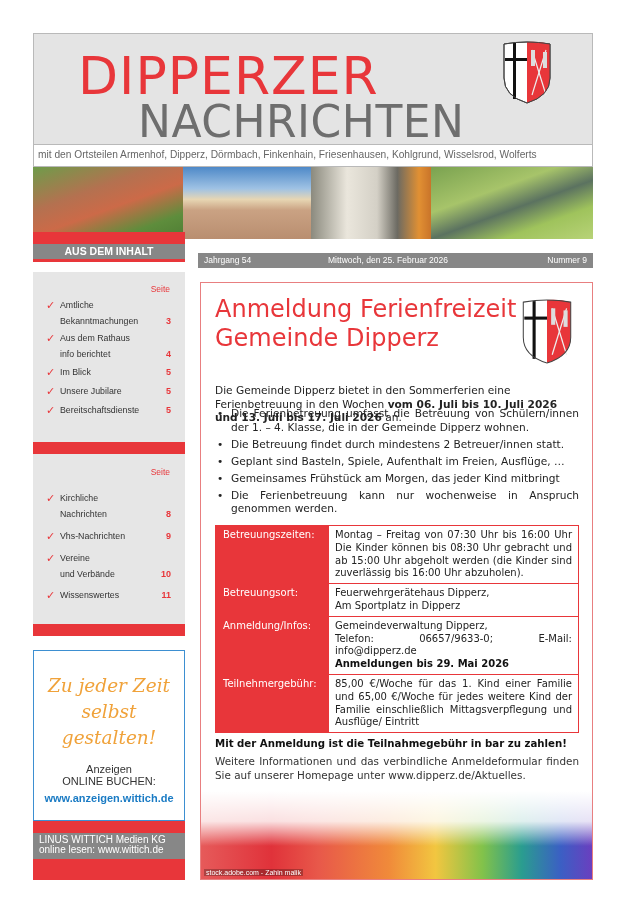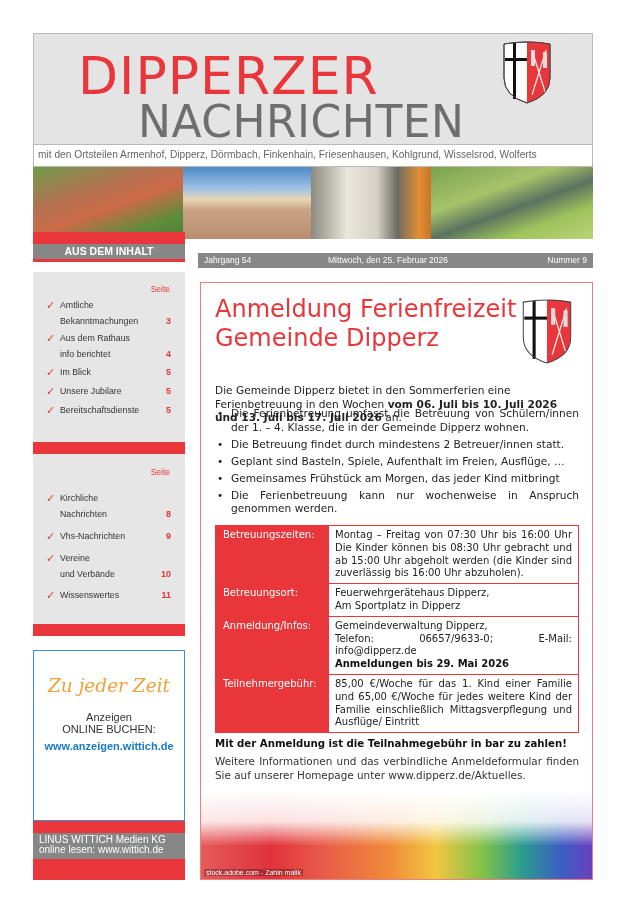--- a/index.html
+++ b/index.html
@@ -140,20 +140,21 @@
       <span class="lbl">Wissenswertes</span>
       <span class="pg">11</span>
     </div>
   </div>
 
   <div class="redbar" style="height:12px"></div>
 </div>
 
 <div class="ad">
   <div class="script">Zu jeder Zeit</div>
+  <div class="script" style="margin-top:0">selbst gestalten!</div>
   <div class="l1">Anzeigen</div>
   <div class="l2">ONLINE BUCHEN:</div>
   <div class="l3">www.anzeigen.wittich.de</div>
 </div>
 
 <div class="redbar" style="position:absolute;left:33px;top:821px;width:152px;height:12px"></div>
 <div class="footer-box">
   <div>LINUS WITTICH Medien KG</div>
   <div>online lesen: www.wittich.de</div>
 </div>

